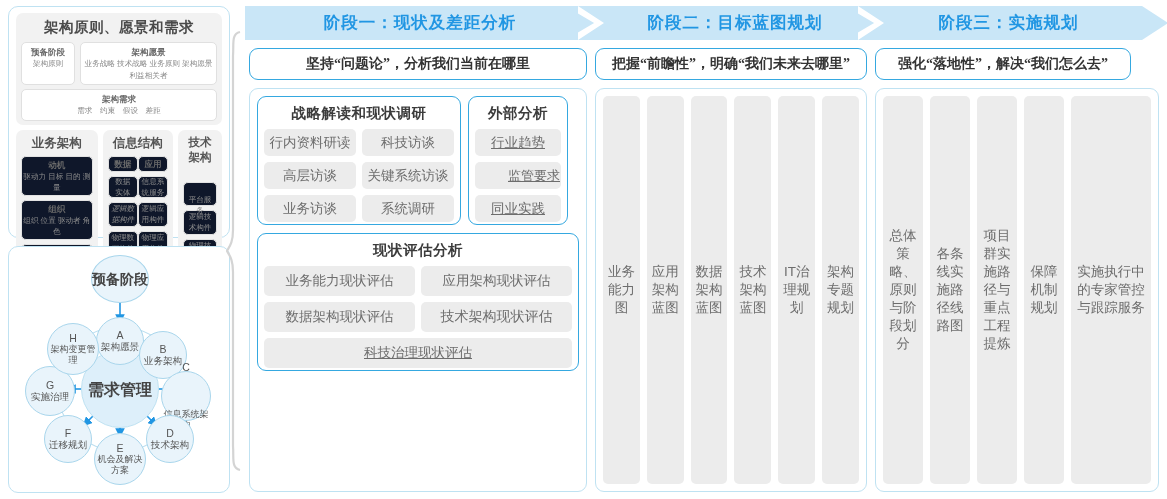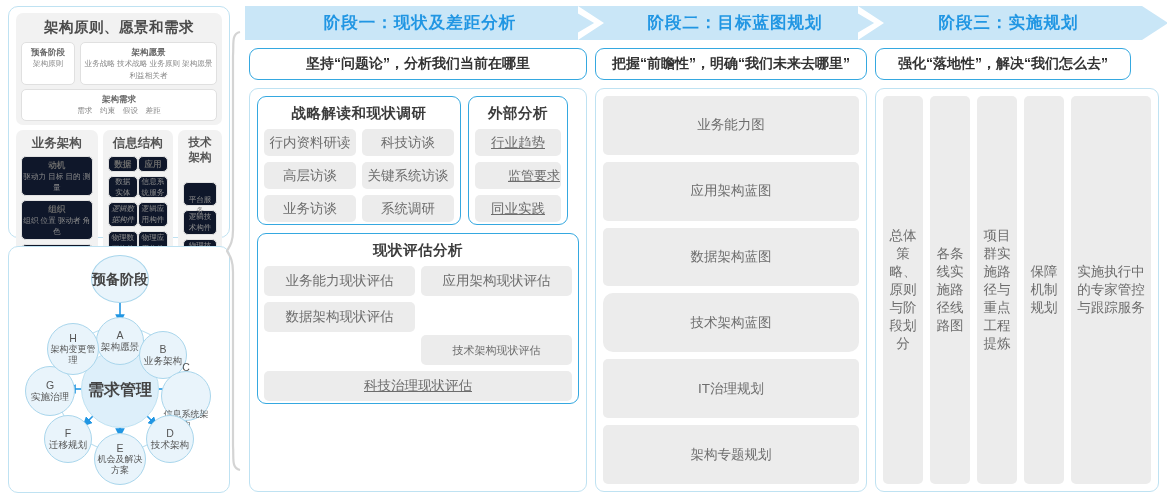--- a/index.html
+++ b/index.html
@@ -70,21 +70,21 @@
     clip-path:polygon(0 0,100% 50%,0 100%,0 78%,62% 50%,0 22%);
     z-index:3;
   }
   .band-tip{
     position:absolute;top:6px;height:34px;width:26px;background:#c9e6f7;
     clip-path:polygon(0 0,100% 50%,0 100%);
   }
   .stage-sub{
     position:absolute;top:48px;height:32px;
     border:1.4px solid #35a8e0;border-radius:9px;background:#fff;
-    display:flex;align-items:center;justify-content:center;box-sizing:border-box;
+    display:flex;align-items:center;justify-content:center;box-sizing:border-box;font-family:Liberation Serif, serif;
   }
   .stage-sub span{font-weight:bold;font-size:14px;color:#333;}
 
   
   .stage-col{
     position:absolute;top:88px;
     border:1px solid #bfe2f2;border-radius:9px;background:#fff;
     box-sizing:border-box;padding:7px;
   }
   .sub-card{
@@ -335,32 +335,32 @@
       </div>
     </div>
   </div>
 
   <div class="sub-card" style="margin-top:8px;">
     <div class="sub-title">现状评估分析</div>
     <div class="chip-grid">
       <div class="chip g2" style="height:30px;font-size:13.5px;">业务能力现状评估</div>
       <div class="chip g2" style="height:30px;font-size:13.5px;">应用架构现状评估</div>
       <div class="chip g2" style="height:30px;font-size:13.5px;">数据架构现状评估</div>
-      <div class="chip g2" style="height:30px;font-size:11px;margin-top:33px;">技术架构现状评估</div>
+      <div class="chip g2" style="height:30px;font-size:14px;">技术架构现状评估</div>
       <div class="chip g1" style="height:30px;font-size:13.5px;">科技治理现状评估</div>
     </div>
   </div>
 
 </div>
 
-<div class="stage-col" style="left:595px;width:272px;height:404px;display:flex;flex-direction:column;gap:7px;">
+<div class="stage-col" style="left:595px;width:272px;height:404px;display:flex;flex-direction:row;gap:7px;">
   <div class="chip tall-chip" style="flex:1;">业务能力图</div>
   <div class="chip tall-chip" style="flex:1;">应用架构蓝图</div>
   <div class="chip tall-chip" style="flex:1;">数据架构蓝图</div>
-  <div class="chip tall-chip" style="flex:1;border-radius:10px;">技术架构蓝图</div>
+  <div class="chip tall-chip" style="flex:1;">技术架构蓝图</div>
   <div class="chip tall-chip" style="flex:1;">IT治理规划</div>
   <div class="chip tall-chip" style="flex:1;">架构专题规划</div>
 </div>
 
 <div class="stage-col" style="left:875px;width:284px;height:404px;display:flex;flex-direction:row;gap:7px;">
   <div class="chip tall-chip" style="flex:1;">总体策略、原则与阶段划分</div>
   <div class="chip tall-chip" style="flex:1;">各条线实施路径线路图</div>
   <div class="chip tall-chip" style="flex:1;">项目群实施路径与重点工程提炼</div>
   <div class="chip tall-chip" style="flex:1;">保障机制规划</div>
   <div class="chip tall-chip" style="flex:2;">实施执行中的专家管控与跟踪服务</div>

